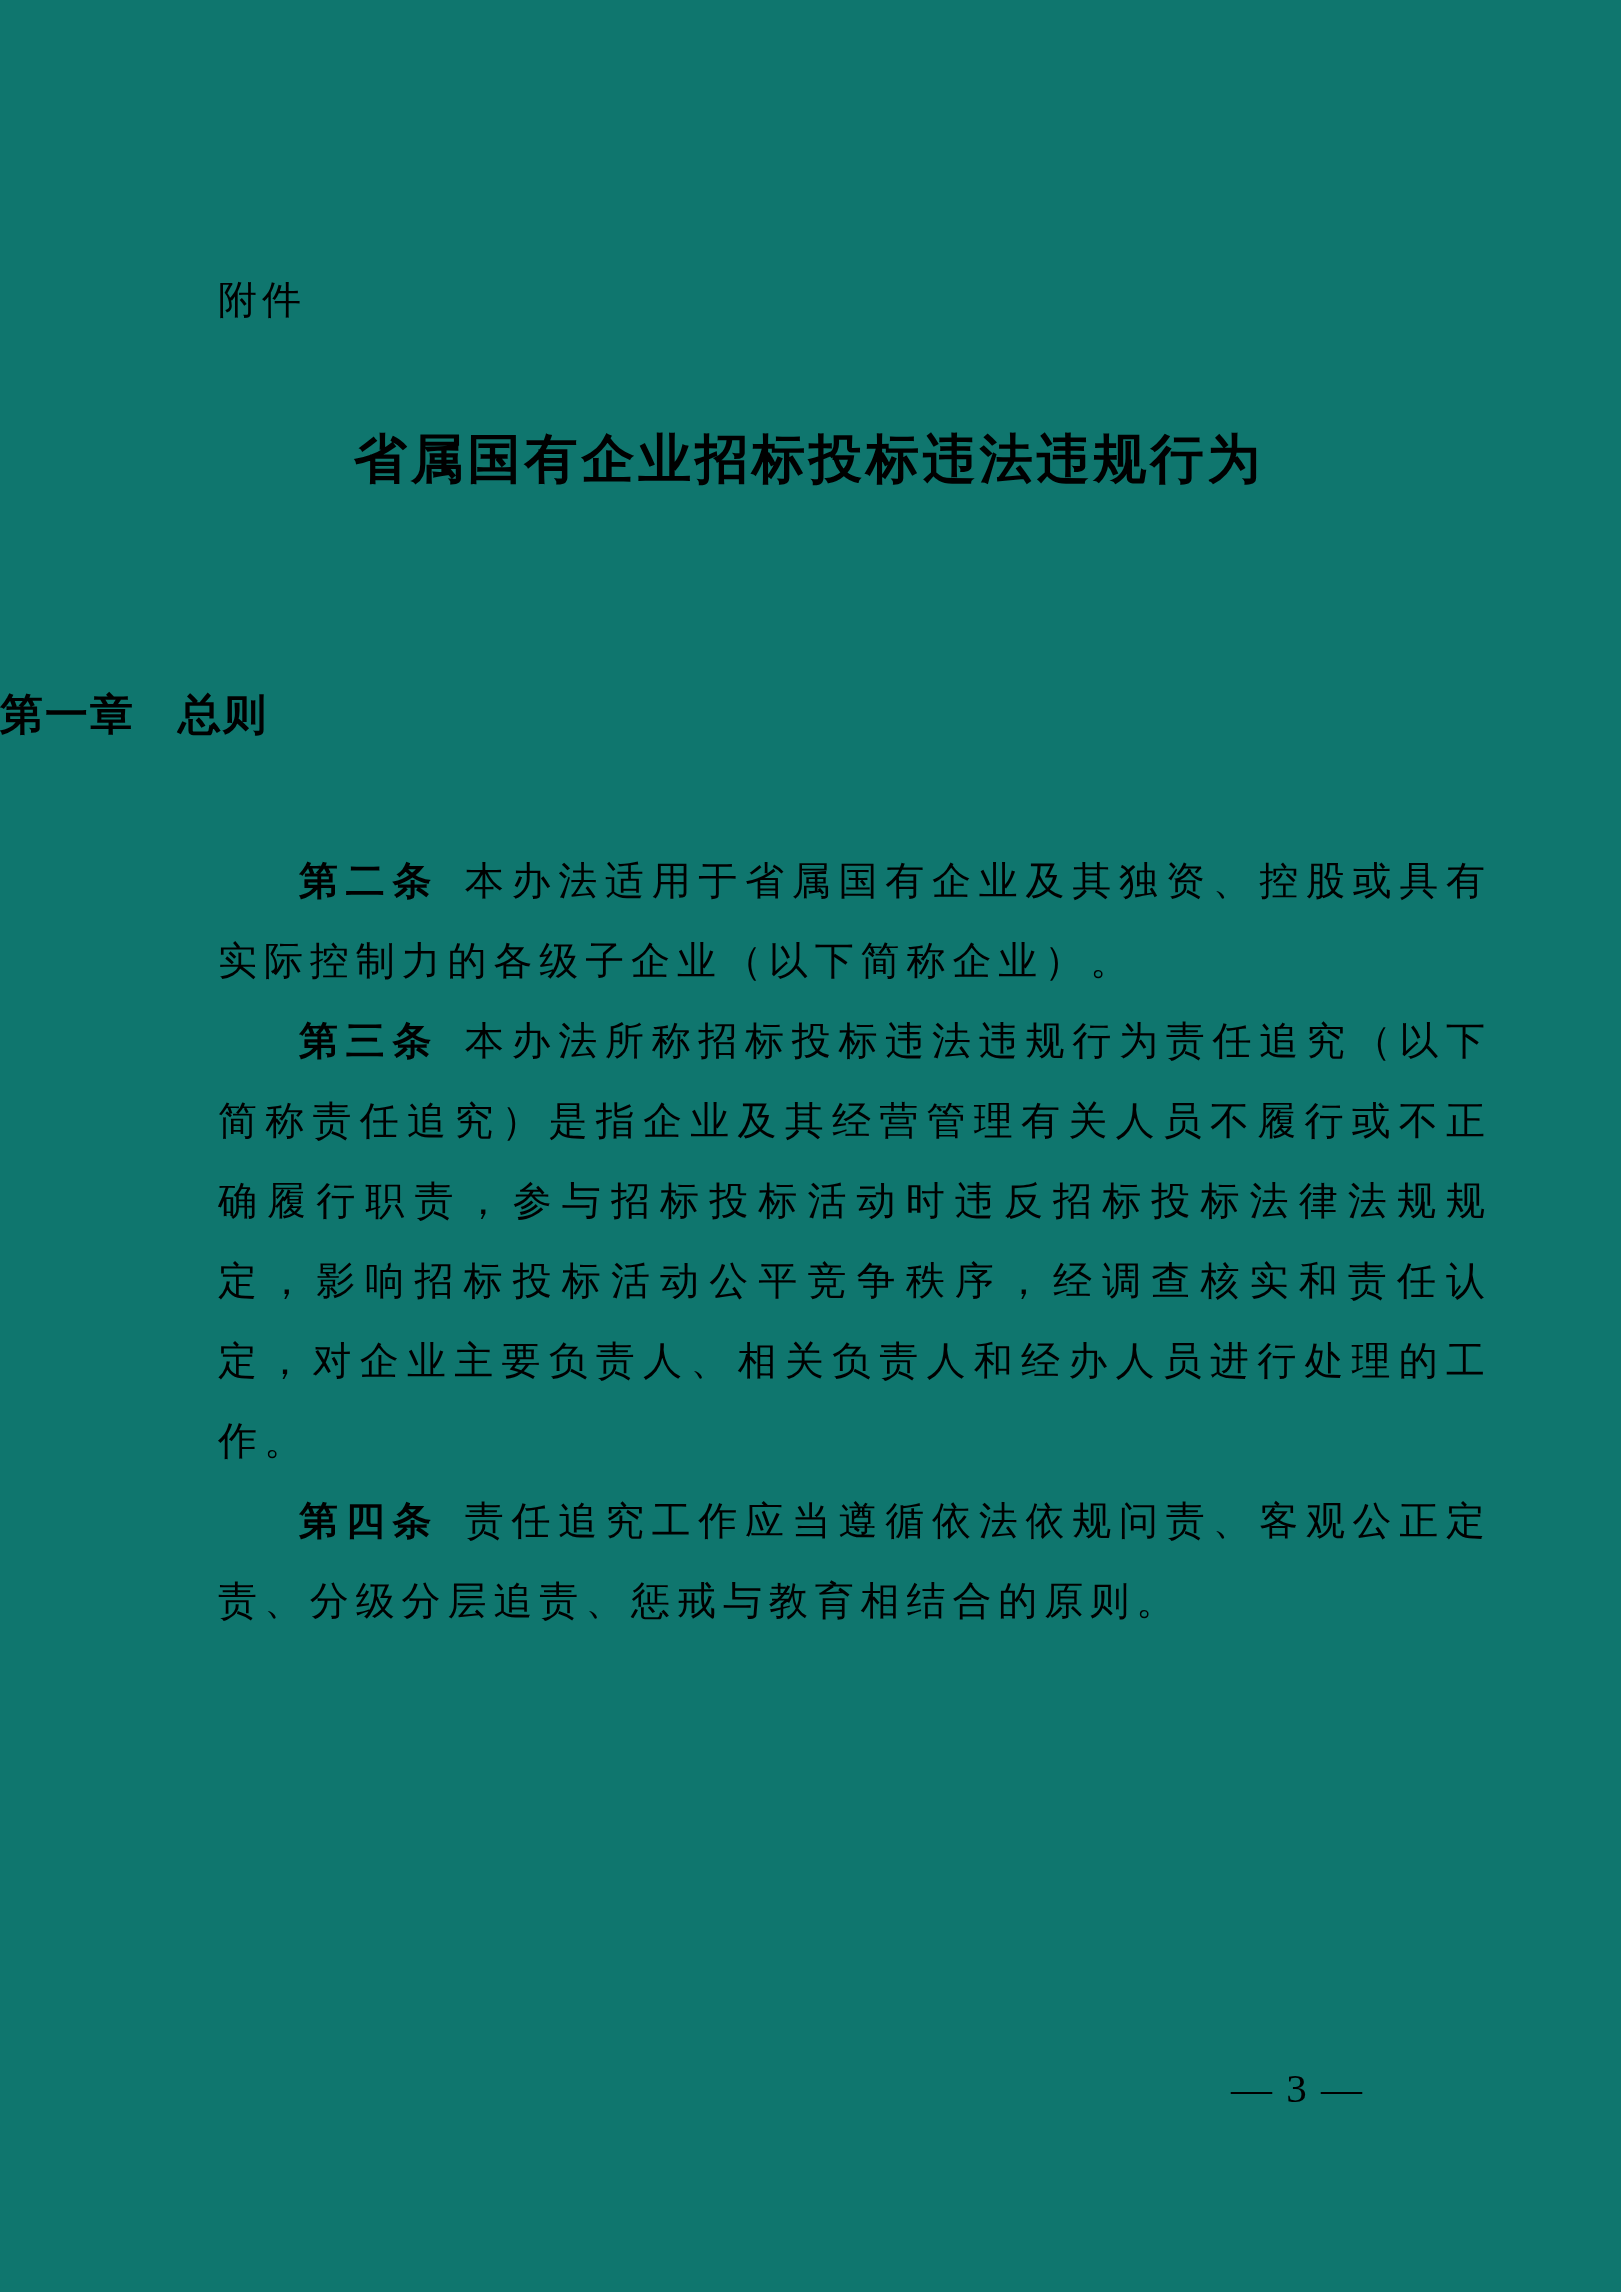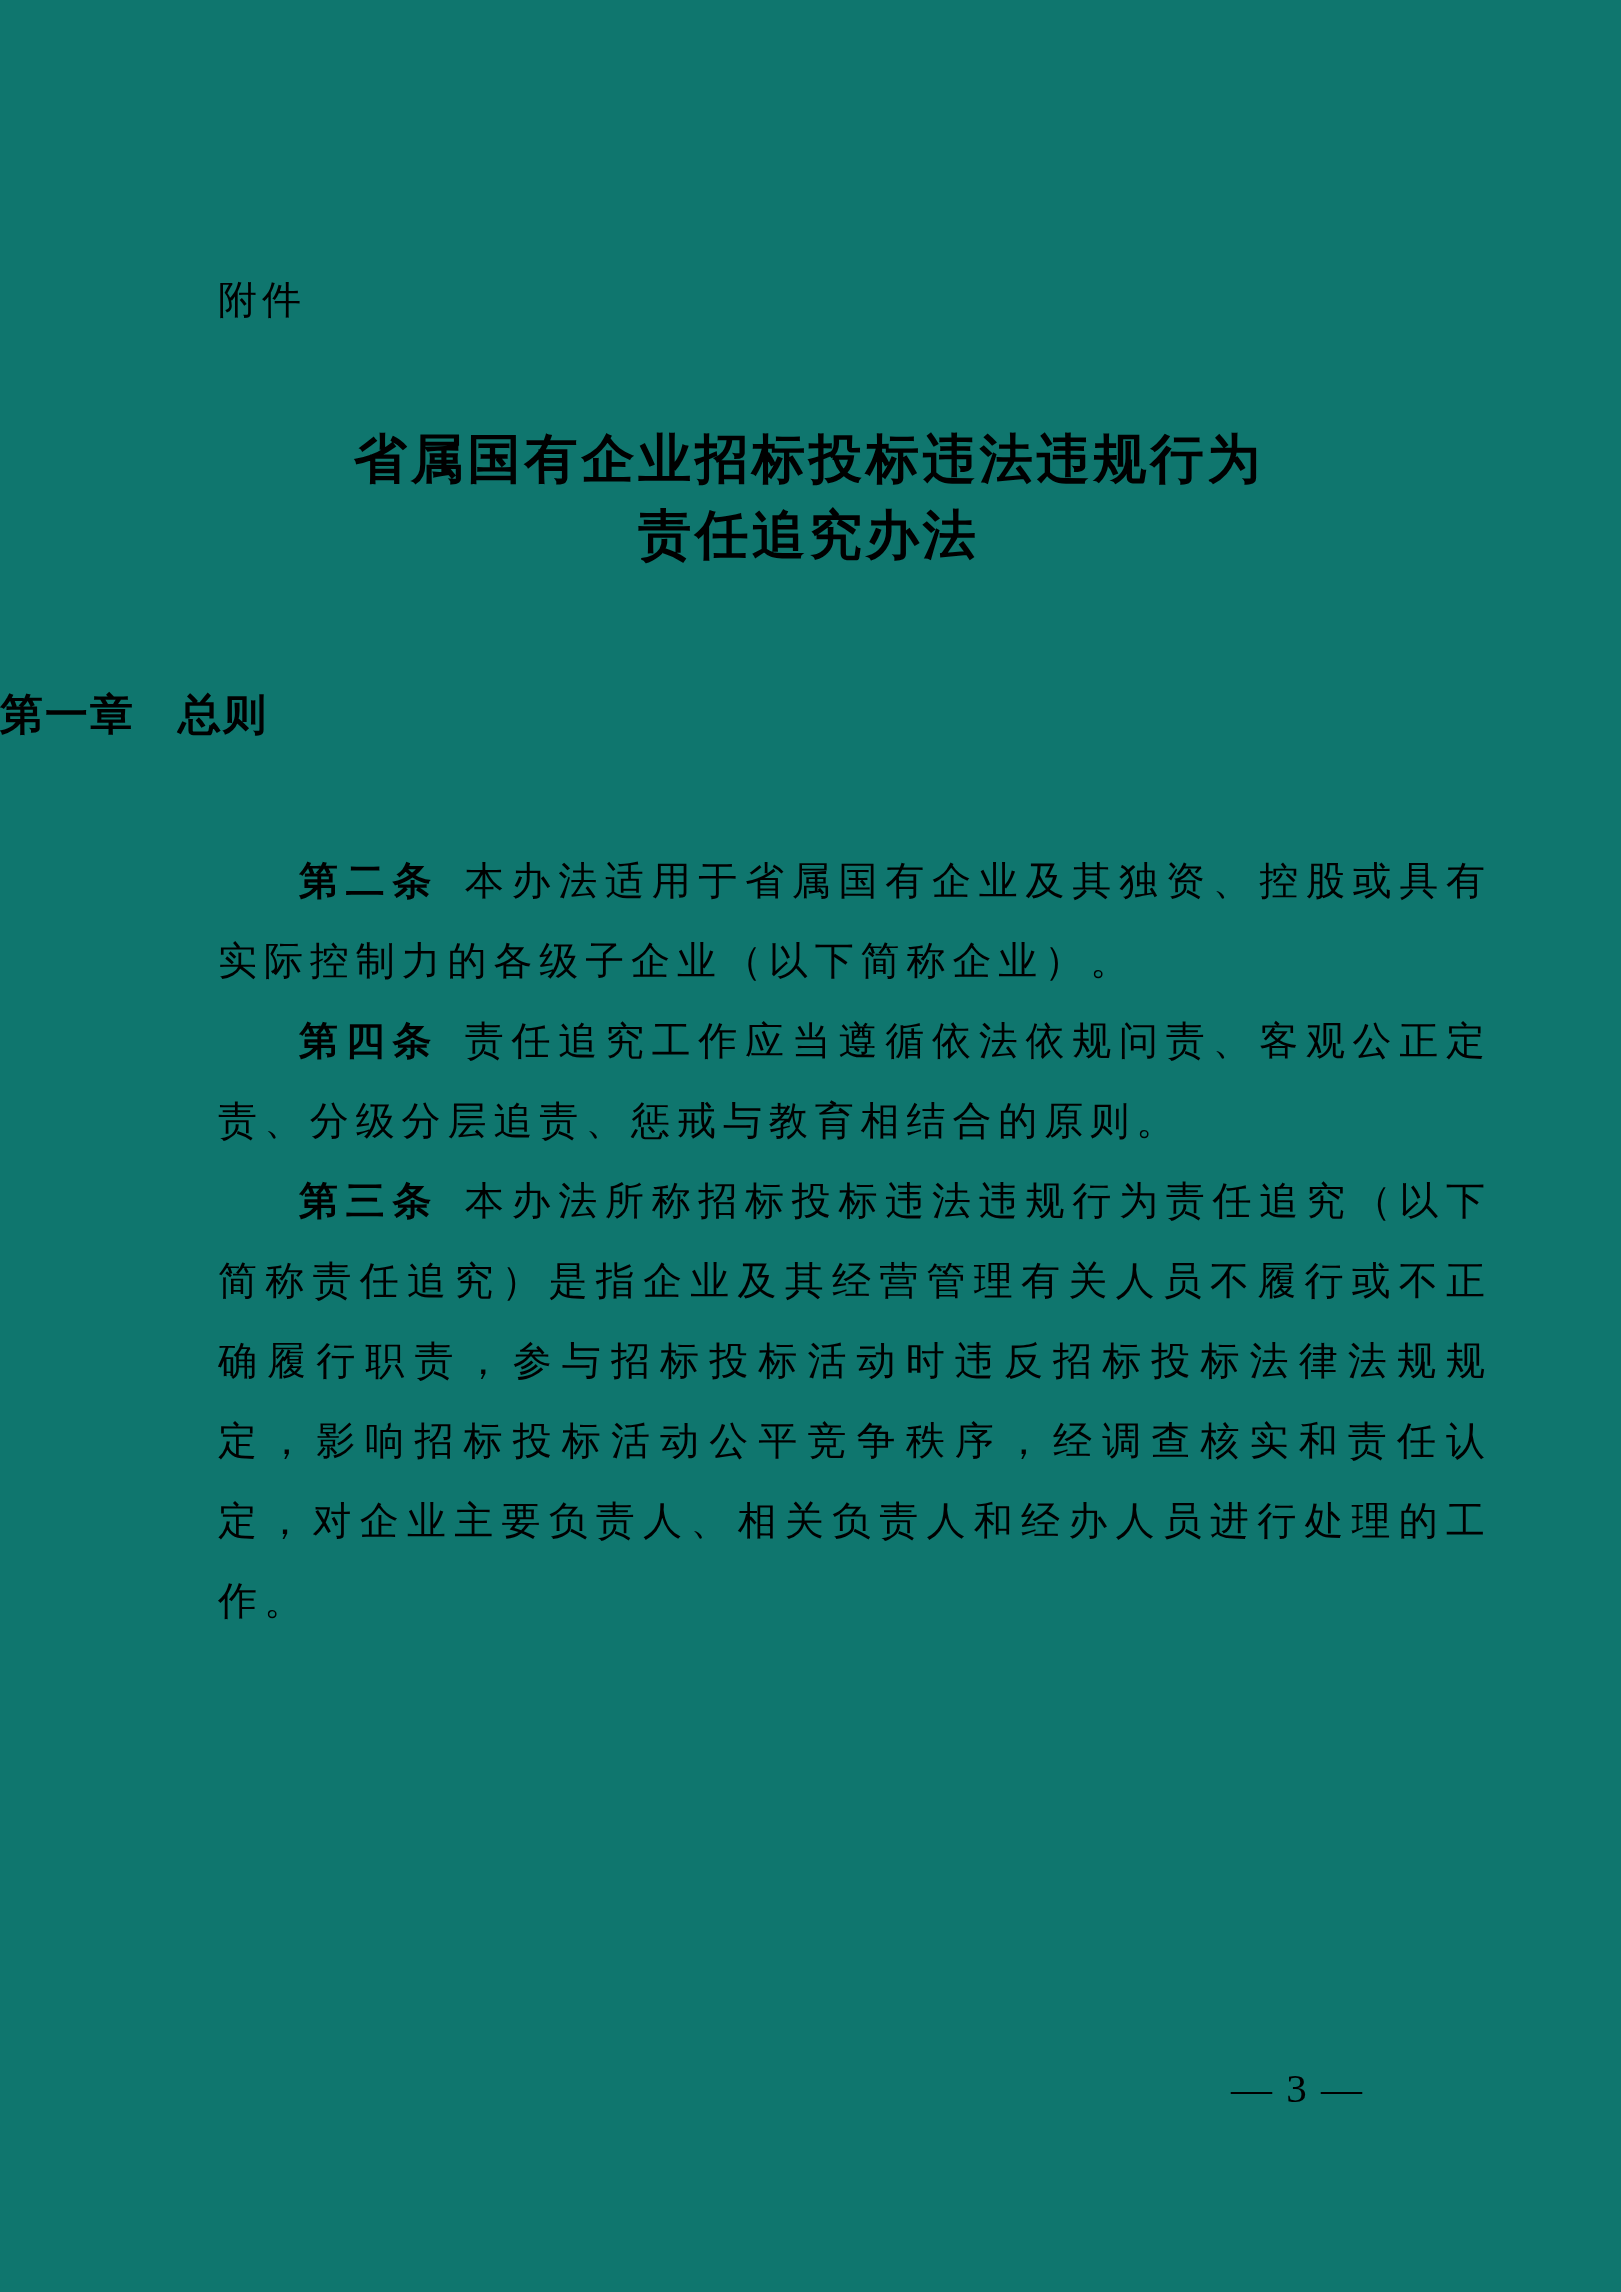--- a/index.html
+++ b/index.html
@@ -86,35 +86,34 @@
 </style>
 </head>
 <body>
 
 <div class="page">
 
   <div class="attachment">附件</div>
 
   <div class="doc-title">
     <div>省属国有企业招标投标违法违规行为</div>
-    <div>责任追究办法</div>
   </div>
 
   <div class="chapter-heading">
     <span class="chapter-number">第一章</span><span class="chapter-name">总则</span>
   </div>
 
   <div class="body-text">
     <p>
       <span class="art-num">第二条</span><span>本办法适用于省属国有企业及其独资、控股或具有实际控制力的各级子企业（以下简称企业）。</span>
     </p>
     <p>
-      <span class="art-num">第四条</span><span>责任追究工作应当遵循依法依规问责、客观公正定责、分级分层追责、惩戒与教育相结合的原则。</span>
+      <span class="art-num">第三条</span><span>本办法所称招标投标违法违规行为责任追究（以下简称责任追究）是指企业及其经营管理有关人员不履行或不正确履行职责，参与招标投标活动时违反招标投标法律法规规定，影响招标投标活动公平竞争秩序，经调查核实和责任认定，对企业主要负责人、相关负责人和经办人员进行处理的工作。</span>
     </p>
     <p>
-      <span class="art-num">第三条</span><span>本办法所称招标投标违法违规行为责任追究（以下简称责任追究）是指企业及其经营管理有关人员不履行或不正确履行职责，参与招标投标活动时违反招标投标法律法规规定，影响招标投标活动公平竞争秩序，经调查核实和责任认定，对企业主要负责人、相关负责人和经办人员进行处理的工作。</span>
+      <span class="art-num">第四条</span><span>责任追究工作应当遵循依法依规问责、客观公正定责、分级分层追责、惩戒与教育相结合的原则。</span>
     </p>
   </div>
 
   <div class="page-number">— 3 —</div>
 
 </div>
 
 
 </body></html>

